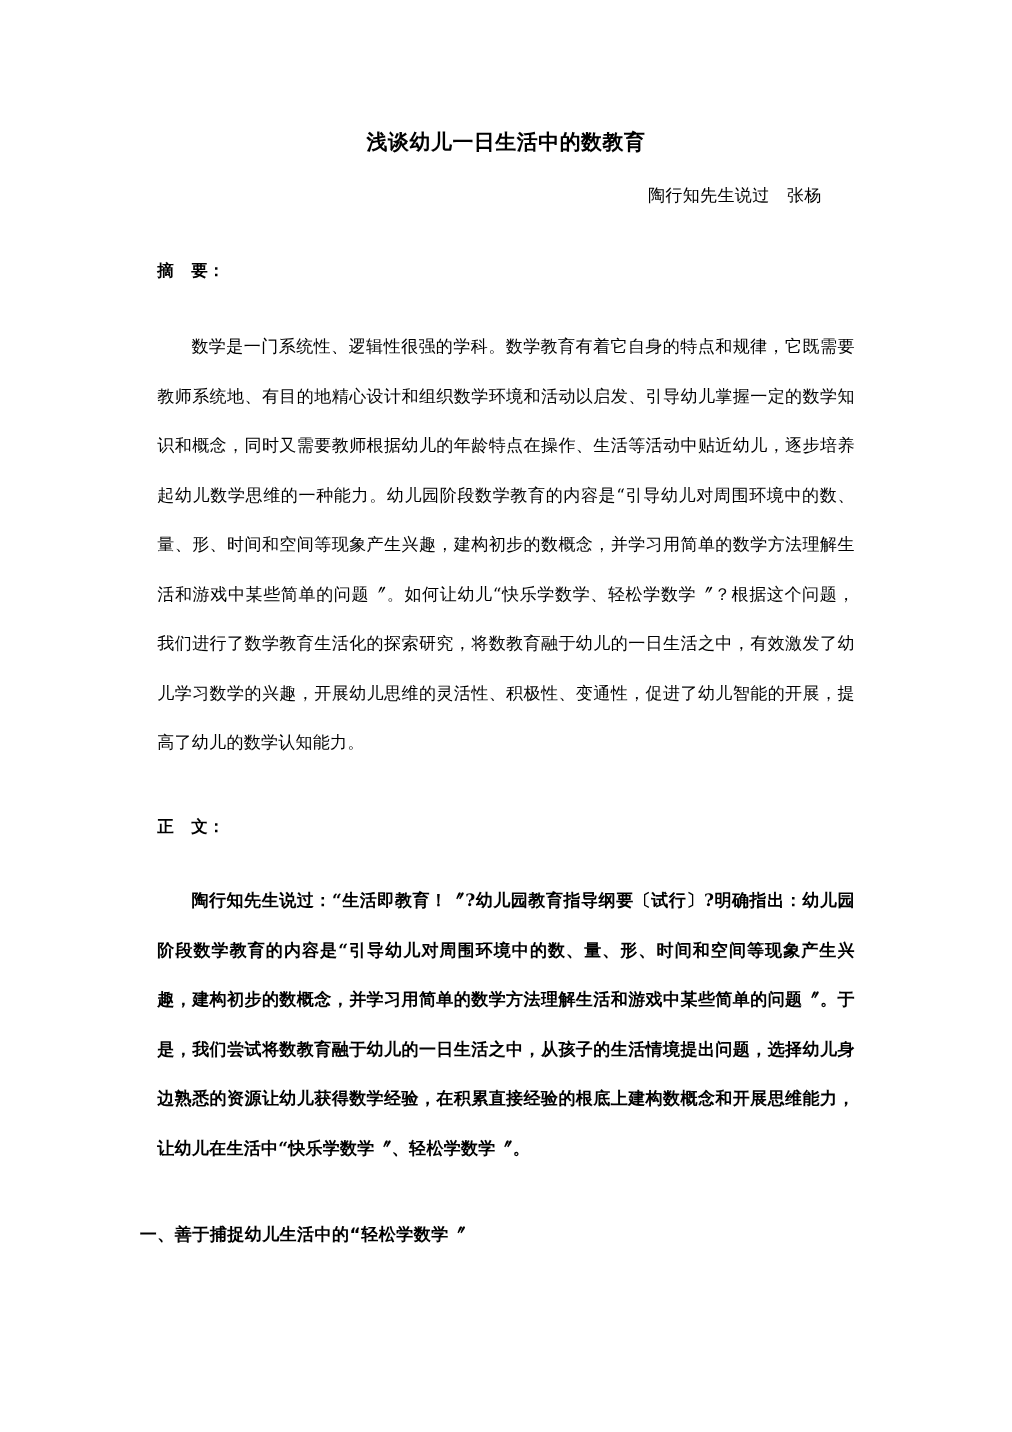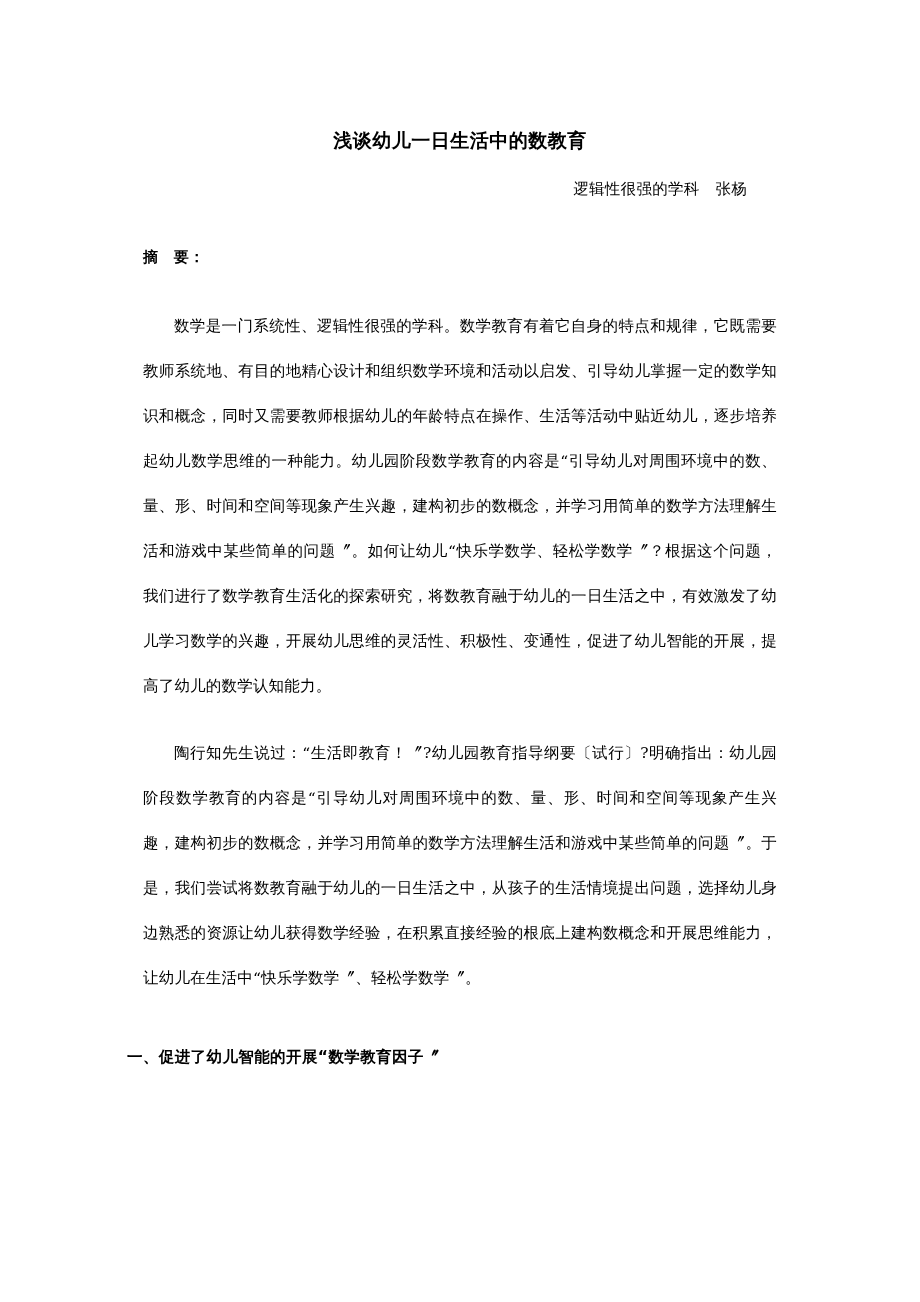--- a/index.html
+++ b/index.html
@@ -15,21 +15,21 @@
     position: relative;
     width: 920px;
     height: 1302px;
     background: #ffffff;
     overflow: hidden;
     box-sizing: border-box;
   }
   .content {
     position: absolute;
     left: 127px;
-    top: 16px;
+    top: 5px;
     width: 666px;
   }
   
   .doc-title {
     text-align: center;
     font-size: 19px;
     font-weight: bold;
     letter-spacing: 0.5px;
     margin: 0;
     padding-top: 110px;
@@ -69,46 +69,48 @@
     text-justify: inter-ideograph;
     text-indent: 2em;
     letter-spacing: 0.2px;
     word-break: break-all;
   }
   .para.first-para {
     padding-top: 8px;
   }
   .para.body-para {
     padding-top: 6px;
+    font-weight: bold;
   }
   
   .subheading {
     font-size: 15.5px;
     font-weight: bold;
     line-height: 45px;
     margin: 0;
     padding-top: 18px;
     letter-spacing: 0.4px;
     font-family: "DejaVu Sans", "Liberation Sans", sans-serif;
   }
 </style>
 </head>
 <body>
 
 <div class="page">
   <div class="content">
 
     <h1 class="doc-title">浅谈幼儿一日生活中的数教育</h1>
 
-    <p class="byline">逻辑性很强的学科　张杨</p>
+    <p class="byline">陶行知先生说过　张杨</p>
 
     <p class="label-line">摘　要：</p>
 
     <p class="para first-para">数学是一门系统性、逻辑性很强的学科。数学教育有着它自身的特点和规律，它既需要教师系统地、有目的地精心设计和组织数学环境和活动以启发、引导幼儿掌握一定的数学知识和概念，同时又需要教师根据幼儿的年龄特点在操作、生活等活动中贴近幼儿，逐步培养起幼儿数学思维的一种能力。幼儿园阶段数学教育的内容是“引导幼儿对周围环境中的数、量、形、时间和空间等现象产生兴趣，建构初步的数概念，并学习用简单的数学方法理解生活和游戏中某些简单的问题〞。如何让幼儿“快乐学数学、轻松学数学〞？根据这个问题，我们进行了数学教育生活化的探索研究，将数教育融于幼儿的一日生活之中，有效激发了幼儿学习数学的兴趣，开展幼儿思维的灵活性、积极性、变通性，促进了幼儿智能的开展，提高了幼儿的数学认知能力。</p>
 
 
+    <p class="label-line">正　文：</p>
 
     <p class="para body-para">陶行知先生说过：“生活即教育！〞?幼儿园教育指导纲要〔试行〕?明确指出：幼儿园阶段数学教育的内容是“引导幼儿对周围环境中的数、量、形、时间和空间等现象产生兴趣，建构初步的数概念，并学习用简单的数学方法理解生活和游戏中某些简单的问题〞。于是，我们尝试将数教育融于幼儿的一日生活之中，从孩子的生活情境提出问题，选择幼儿身边熟悉的资源让幼儿获得数学经验，在积累直接经验的根底上建构数概念和开展思维能力，让幼儿在生活中“快乐学数学〞、轻松学数学〞。</p>
 
-    <p class="subheading">一、促进了幼儿智能的开展“数学教育因子〞</p>
+    <p class="subheading">一、善于捕捉幼儿生活中的“轻松学数学〞</p>
 
   </div>
 </div>
 
 </body></html>

